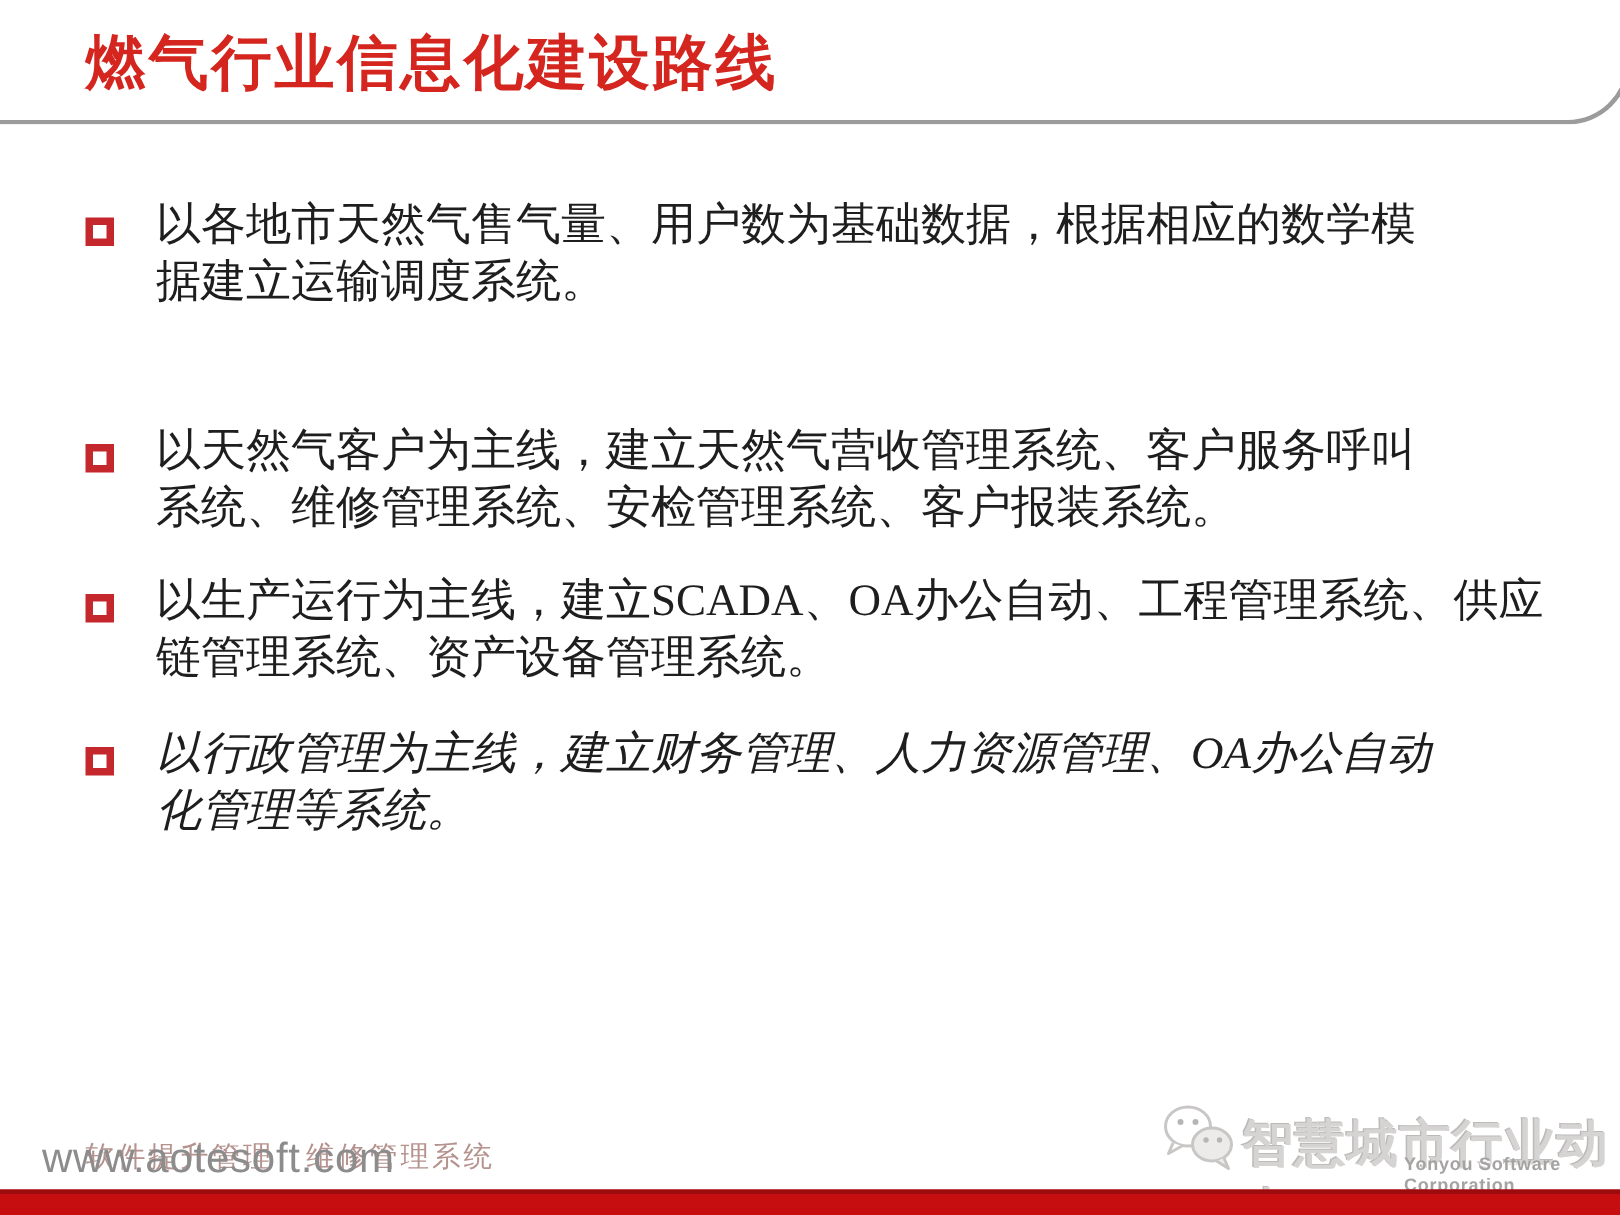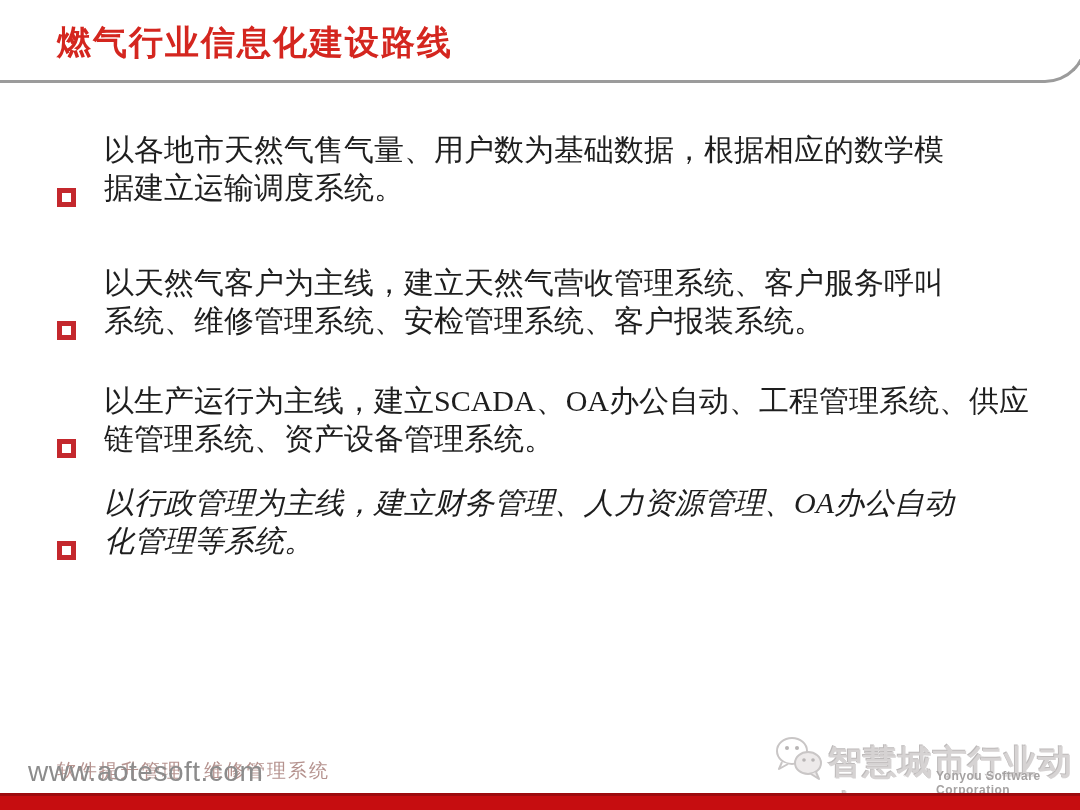--- a/index.html
+++ b/index.html
@@ -10,30 +10,30 @@
   }
   
   .title-rule{
     position:absolute;left:-12px;top:-100px;width:1096px;height:180px;
     border:3px solid #9B9B9B;border-top:none;border-left:none;
     border-bottom-right-radius:42px;
     background:transparent;pointer-events:none;
   }
   .slide-title{
     position:absolute;left:57px;top:22px;margin:0;
-    font-size:34px;line-height:40px;font-weight:900;letter-spacing:2px;
+    font-size:40px;line-height:40px;font-weight:900;letter-spacing:2px;
     color:#D4261F;
     font-family:"Liberation Sans","DejaVu Sans",sans-serif;
   }
   
   .bullet-group{
     position:absolute;left:57px;width:935px;
-    display:flex;align-items:flex-end;
+    display:flex;align-items:flex-start;
   }
-  .bg1{top:131px;} .bg2{top:264px;} .bg3{top:382px;} .bg4{top:484px;font-style:italic;}
+  .bg1{top:131px;} .bg2{top:282px;} .bg3{top:382px;} .bg4{top:484px;font-style:italic;}
   .bullet-sq{
     flex:0 0 auto;width:9px;height:9px;margin:14px 28px 0 0;
     border:5px solid #C4282D;background:#ffffff;display:inline-block;
   }
   .bullet-text{
     color:#1E1E1E;font-size:30px;line-height:38px;
     font-family:"Liberation Serif","DejaVu Serif",serif;
   }
   .bullet-text .line{white-space:nowrap;}
   

